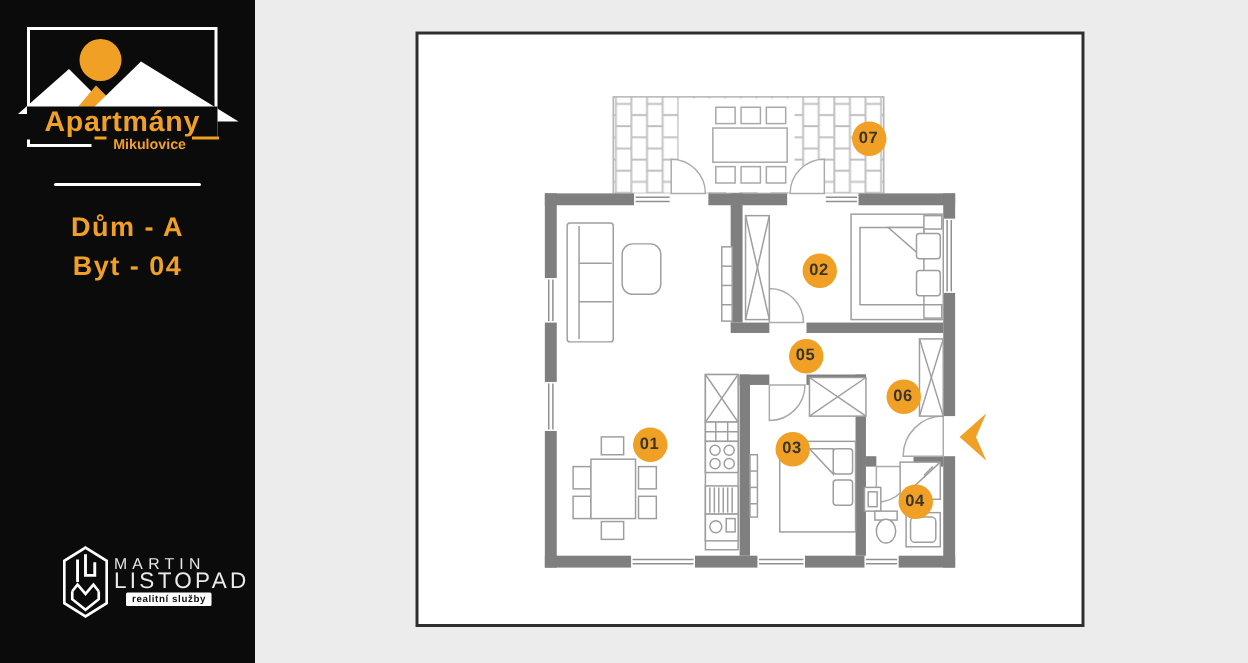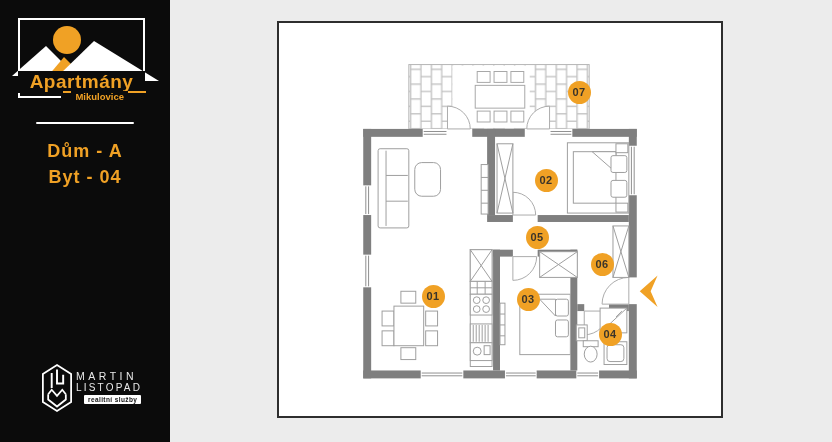--- a/index.html
+++ b/index.html
@@ -22,21 +22,21 @@
   .dash.s { width:8px; } .dash.l { width:18px; }
 
   .divider { position:absolute; left:36px; top:122px; width:98px; height:2px; background:#fff; border-radius:1px; }
 
   .unit { position:absolute; left:0; top:138px; width:170px; text-align:center; color:var(--accent);
           font-size:18px; font-weight:bold; letter-spacing:1px; line-height:26px; }
 
   .footer-brand { position:absolute; left:0; top:360px; width:202px; height:60px; color:#fff; }
   .monogram { position:absolute; left:42px; top:4px; width:30px; height:48px; }
   .fb-name { position:absolute; left:76px; top:11px; font-size:10.5px; letter-spacing:3.5px; line-height:11px; color:#e9e9e9; }
-  .fb-name2 { position:absolute; left:76px; top:22px; font-size:10px; letter-spacing:2.2px; line-height:11px; color:#e9e9e9; }
+  .fb-name2 { position:absolute; left:76px; top:22px; font-size:15px; letter-spacing:2.2px; line-height:11px; color:#e9e9e9; }
   .fb-tag { position:absolute; left:84px; top:35px; background:#fff; color:#111; font-size:6.5px;
             font-weight:bold; padding:1px 4px; border-radius:1px; letter-spacing:0.4px; }
 
   
   .plan-panel { position:absolute; left:277px; top:21px; width:446px; height:397px;
                 background:var(--panel); border:2px solid #2E2E2E; }
   .plan-svg { position:absolute; left:0; top:0; width:442px; height:393px; }
   .badge-layer { position:absolute; left:0; top:0; width:442px; height:393px; }
   .badge { position:absolute; width:23px; height:23px; border-radius:50%; background:var(--accent);
            color:#3a342a; font-size:11px; font-weight:bold; display:flex; align-items:center;

